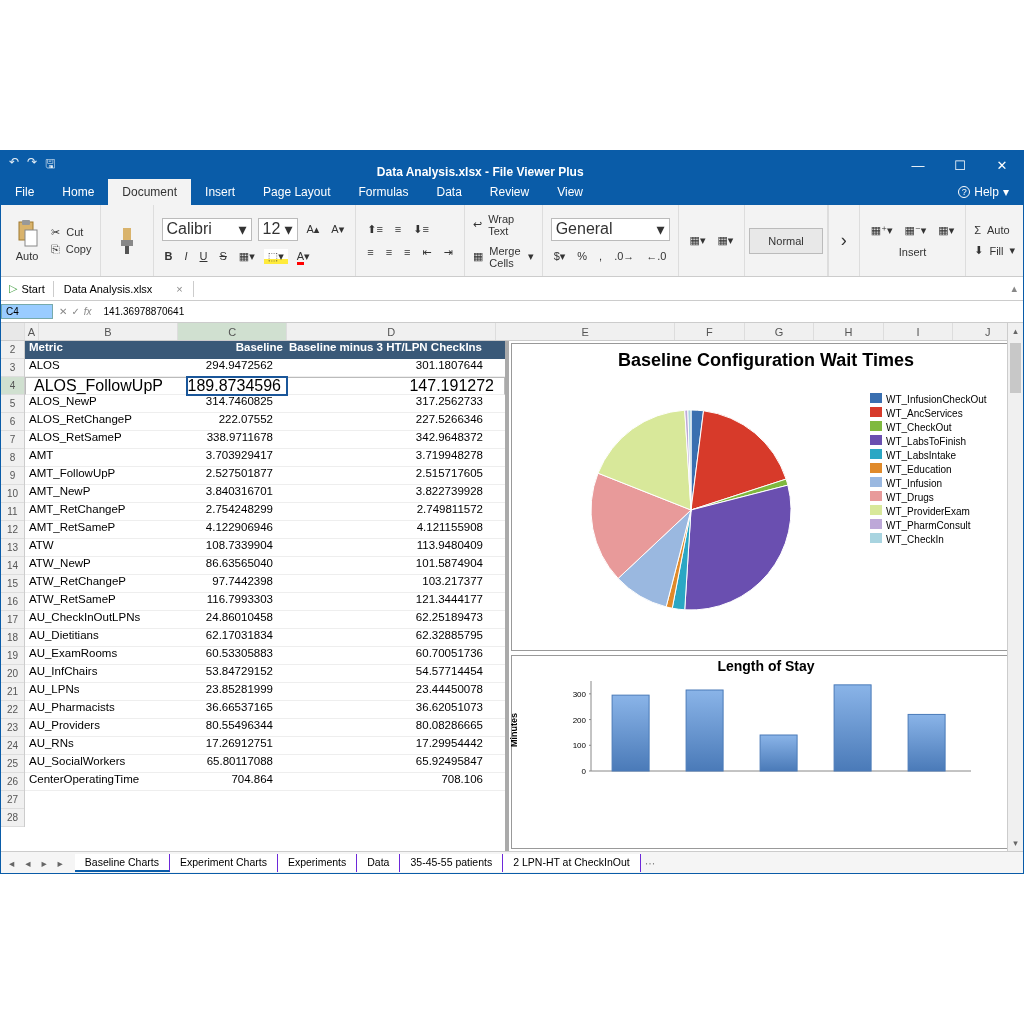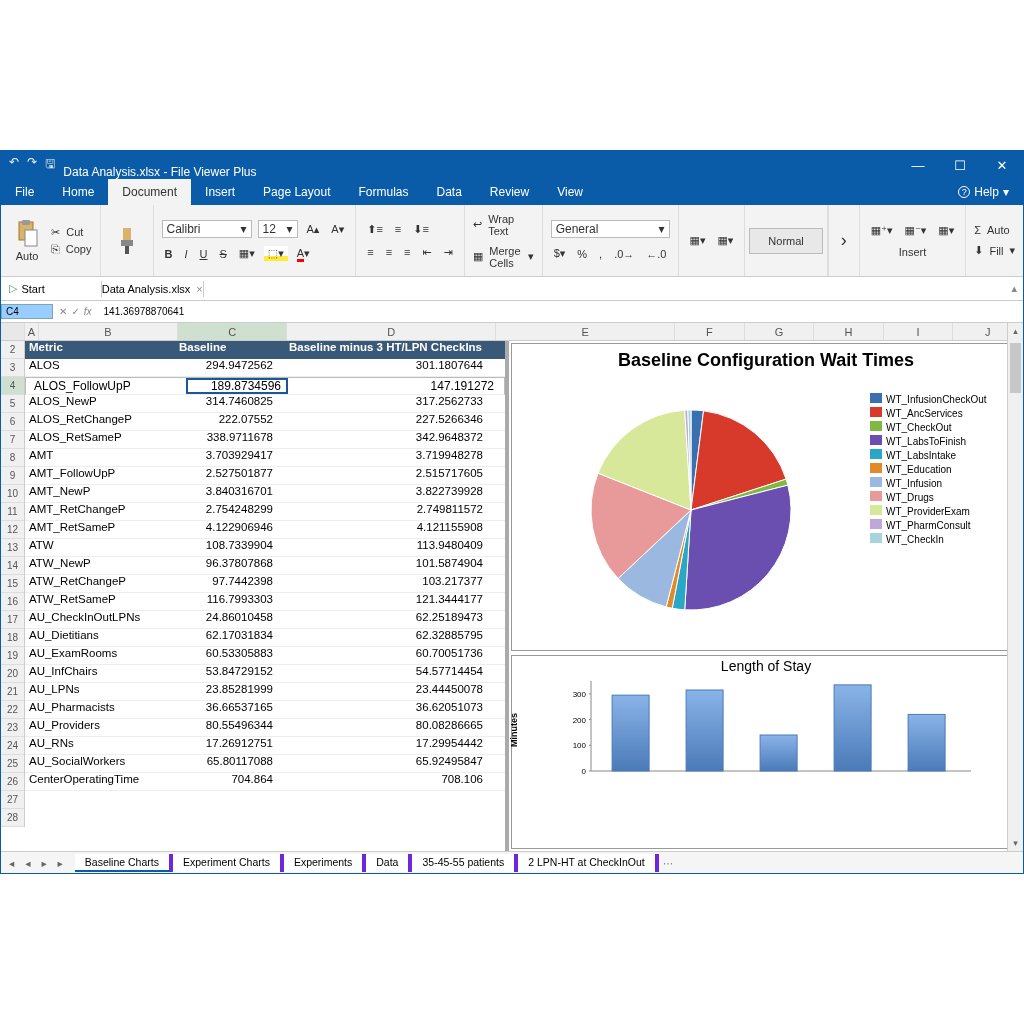--- a/index.html
+++ b/index.html
@@ -3,46 +3,46 @@
 <meta charset="utf-8">
 <style>
 * { margin:0; padding:0; box-sizing:border-box; font-family:"Segoe UI",Arial,sans-serif; }
 body { background:#fff; width:1024px; height:1024px; overflow:hidden; position:relative; }
 .app { position:absolute; top:150px; left:0; right:0; bottom:150px; background:#fff; display:flex; flex-direction:column; border:1px solid #0a5ca8; }
 
 
 .titlebar { background:#0a5ca8; height:28px; display:flex; align-items:center; color:#fff; font-size:12px; }
 .titlebar .qat { display:flex; gap:8px; padding:0 8px; }
 .titlebar .qat span { opacity:.9; }
-.titlebar .title { flex:1; text-align:left; font-weight:400;margin-top:14px; }
+.titlebar .title { flex:1; text-align:center; font-weight:700;margin-top:14px; }
 .titlebar .ctrls { display:flex; }
 .titlebar .ctrls div { width:42px; text-align:center; font-size:13px; }
 
 
 .menubar { background:#0a5ca8; height:26px; display:flex; align-items:center; color:#fff; font-size:12px; }
 .menubar .tab { padding:0 14px; height:100%; display:flex; align-items:center; cursor:pointer; }
 .menubar .tab.active { background:#f3f3f3; color:#333; }
 .menubar .help { margin-left:auto; padding-right:14px; display:flex; align-items:center; gap:4px; }
 .help-icon { width:12px; height:12px; border:1px solid #fff; border-radius:50%; display:inline-flex; align-items:center; justify-content:center; font-size:9px; }
 
 
 .ribbon { background:#f3f3f3; border-bottom:1px solid #ccc; height:72px; display:flex; font-size:11px; color:#333; }
 .group { border-right:1px solid #ddd; padding:4px 8px; display:flex; flex-direction:column; justify-content:center; gap:2px; }
 .bigbtn { display:flex; flex-direction:column; align-items:center; gap:2px; padding:2px 4px; }
 .bigbtn .ico { width:28px; height:28px; display:flex; align-items:center; justify-content:center; }
 .row { display:flex; gap:6px; align-items:center; }
-.sel { border:1px solid #bbb; background:#fff; padding:1px 4px; font-size:12px; min-width:60px; display:flex; justify-content:space-between; align-items:center; }
+.sel { border:1px solid #bbb; background:#fff; padding:1px 4px; font-size:16px; min-width:60px; display:flex; justify-content:space-between; align-items:center; }
 .sel.wide { min-width:90px; }
 .tiny { font-size:11px; padding:1px 3px; cursor:pointer; }
 svg { display:block; }
 
 
 .startbar { border-bottom:1px solid #ccc; height:24px; display:flex; align-items:center; font-size:11px; }
 .startbar .btn { padding:0 8px; display:flex; align-items:center; gap:4px; }
-.doctab { border:1px solid #ccc; border-top:none; border-bottom:none; padding:2px 0; display:flex; align-items:center; gap:6px;margin-left:48px; }
+.doctab { border:1px solid #ccc; border-top:none; border-bottom:none; padding:2px 10px; display:flex; align-items:center; gap:24px; }
 
 
 .formulabar { border-bottom:1px solid #ccc; height:22px; display:flex; align-items:center; font-size:10px; }
 .cellref { width:52px; background:#99ccff; border:1px solid #7aa; padding:1px 4px; }
 .fbtns { display:flex; gap:4px; padding:0 6px; color:#888; }
 .fx { font-style:italic; }
 .fval { flex:1; padding-left:6px; }
 
 
 .gridwrap { flex:1; position:relative; overflow:hidden; background:#fff; }
@@ -68,27 +68,27 @@
 .chartbox { border:1px solid #999; background:#fff; }
 .pie { flex:1.6; position:relative; }
 .pie .title { text-align:center; font-weight:bold; font-size:18px; padding:6px 0 2px; }
 .piebody { display:flex; height:calc(100% - 32px); }
 .piesvg { flex:1; display:flex; align-items:center; justify-content:center; }
 .legend { width:150px; font-size:10px; padding:20px 4px 0 0; }
 .legend div { display:flex; align-items:center; gap:4px; margin-bottom:2px; }
 .legend .sw { width:12px; height:10px; }
 
 .bar { flex:1; margin-top:4px; position:relative; }
-.bar .title { text-align:center; font-weight:normal; font-size:14px; padding:2px 0; }
+.bar .title { text-align:center; font-weight:bold; font-size:14px; padding:2px 0; }
 .ylabel { position:absolute; left:2px; top:50%; transform:rotate(-90deg) translateX(10px); transform-origin:left; font-size:9px; font-weight:bold; }
 
 
 .sheettabs { height:22px; border-top:1px solid #ccc; display:flex; align-items:center; font-size:10.5px; background:#f5f5f5; }
 .sheettabs .nav { padding:0 8px; color:#666; letter-spacing:4px; }
-.sheettabs .st { border-right:4px solid #6d28d9; padding:2px 10px; background:#fff; cursor:pointer; }
+.sheettabs .st { border-right:1px solid #6d28d9; padding:2px 10px; background:#fff; cursor:pointer; }
 .sheettabs .st.active { border-bottom:2px solid #0a5ca8; font-weight:500; }
 
 
 .vscroll { position:absolute; right:0; top:0; bottom:0; width:16px; background:#f0f0f0; border-left:1px solid #ccc; }
 .vscroll .thumb { position:absolute; left:2px; right:2px; top:20px; height:50px; background:#c8c8c8; }
 .vscroll .arr { position:absolute; left:0; right:0; height:16px; text-align:center; font-size:9px; color:#666; line-height:16px; }
 </style>
 </head>
 <body>
 
@@ -320,21 +320,21 @@
         <div class="">25</div>
         <div class="">26</div>
         <div class="">27</div>
         <div>28</div>
       </div>
     <div class="content">
       <div class="tablehalf">
         <div class="datatable" id="datatable">
             <div class="hdr">
               <div class="c1" style="width:154px">Metric</div>
-              <div class="c2" style="text-align:left;width:110px">Baseline</div>
+              <div class="c2" style="text-align:right;width:110px">Baseline</div>
               <div class="c3" style="text-align:left">Baseline minus 3 HT/LPN CheckIns</div>
             </div>
             <div class="row2 ">
               <div class="c1" style="width:154px">ALOS</div>
               <div class="c2" style="width:100px">294.9472562</div>
               <div class="c3">301.1807644</div>
             </div>
             <div class="row2 sel">
               <div class="c1" style="width:154px">ALOS_FollowUpP</div>
               <div class="c2" style="width:100px">189.8734596</div>
@@ -380,21 +380,21 @@
               <div class="c2" style="width:100px">4.122906946</div>
               <div class="c3">4.121155908</div>
             </div>
             <div class="row2 ">
               <div class="c1" style="width:154px">ATW</div>
               <div class="c2" style="width:100px">108.7339904</div>
               <div class="c3">113.9480409</div>
             </div>
             <div class="row2 ">
               <div class="c1" style="width:154px">ATW_NewP</div>
-              <div class="c2" style="width:100px">96.37807868</div>
+              <div class="c2" style="width:100px">86.63565040</div>
               <div class="c3">101.5874904</div>
             </div>
             <div class="row2 ">
               <div class="c1" style="width:154px">ATW_RetChangeP</div>
               <div class="c2" style="width:100px">97.7442398</div>
               <div class="c3">103.217377</div>
             </div>
             <div class="row2 ">
               <div class="c1" style="width:154px">ATW_RetSameP</div>
               <div class="c2" style="width:100px">116.7993303</div>

